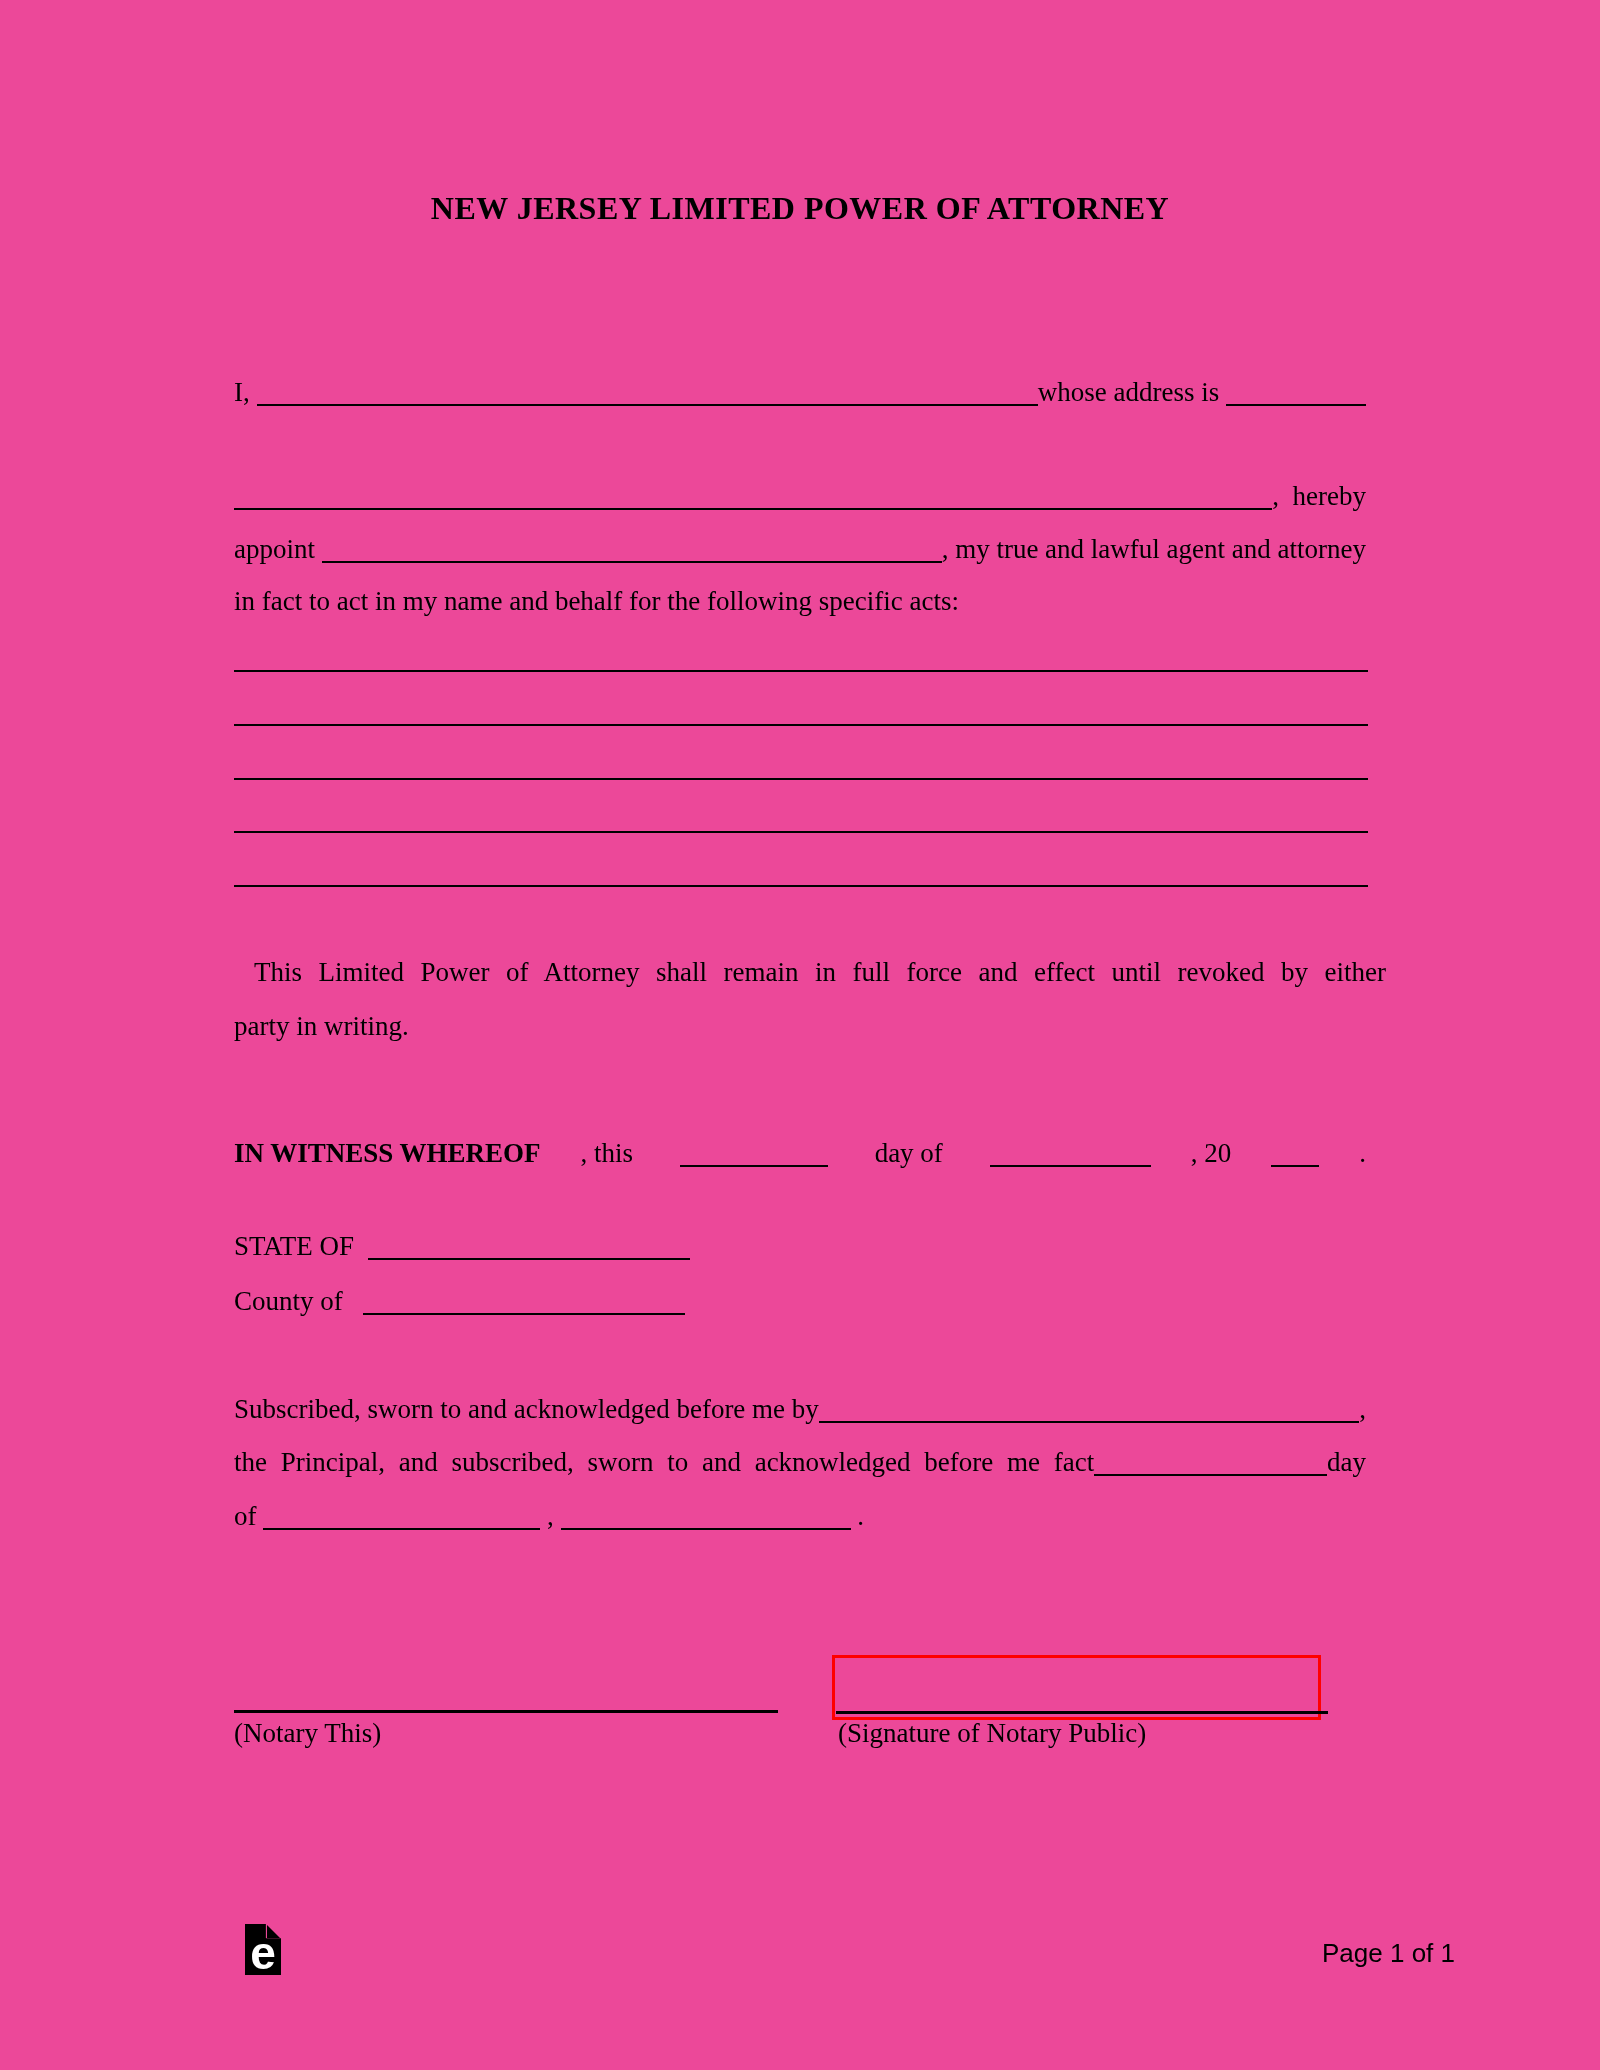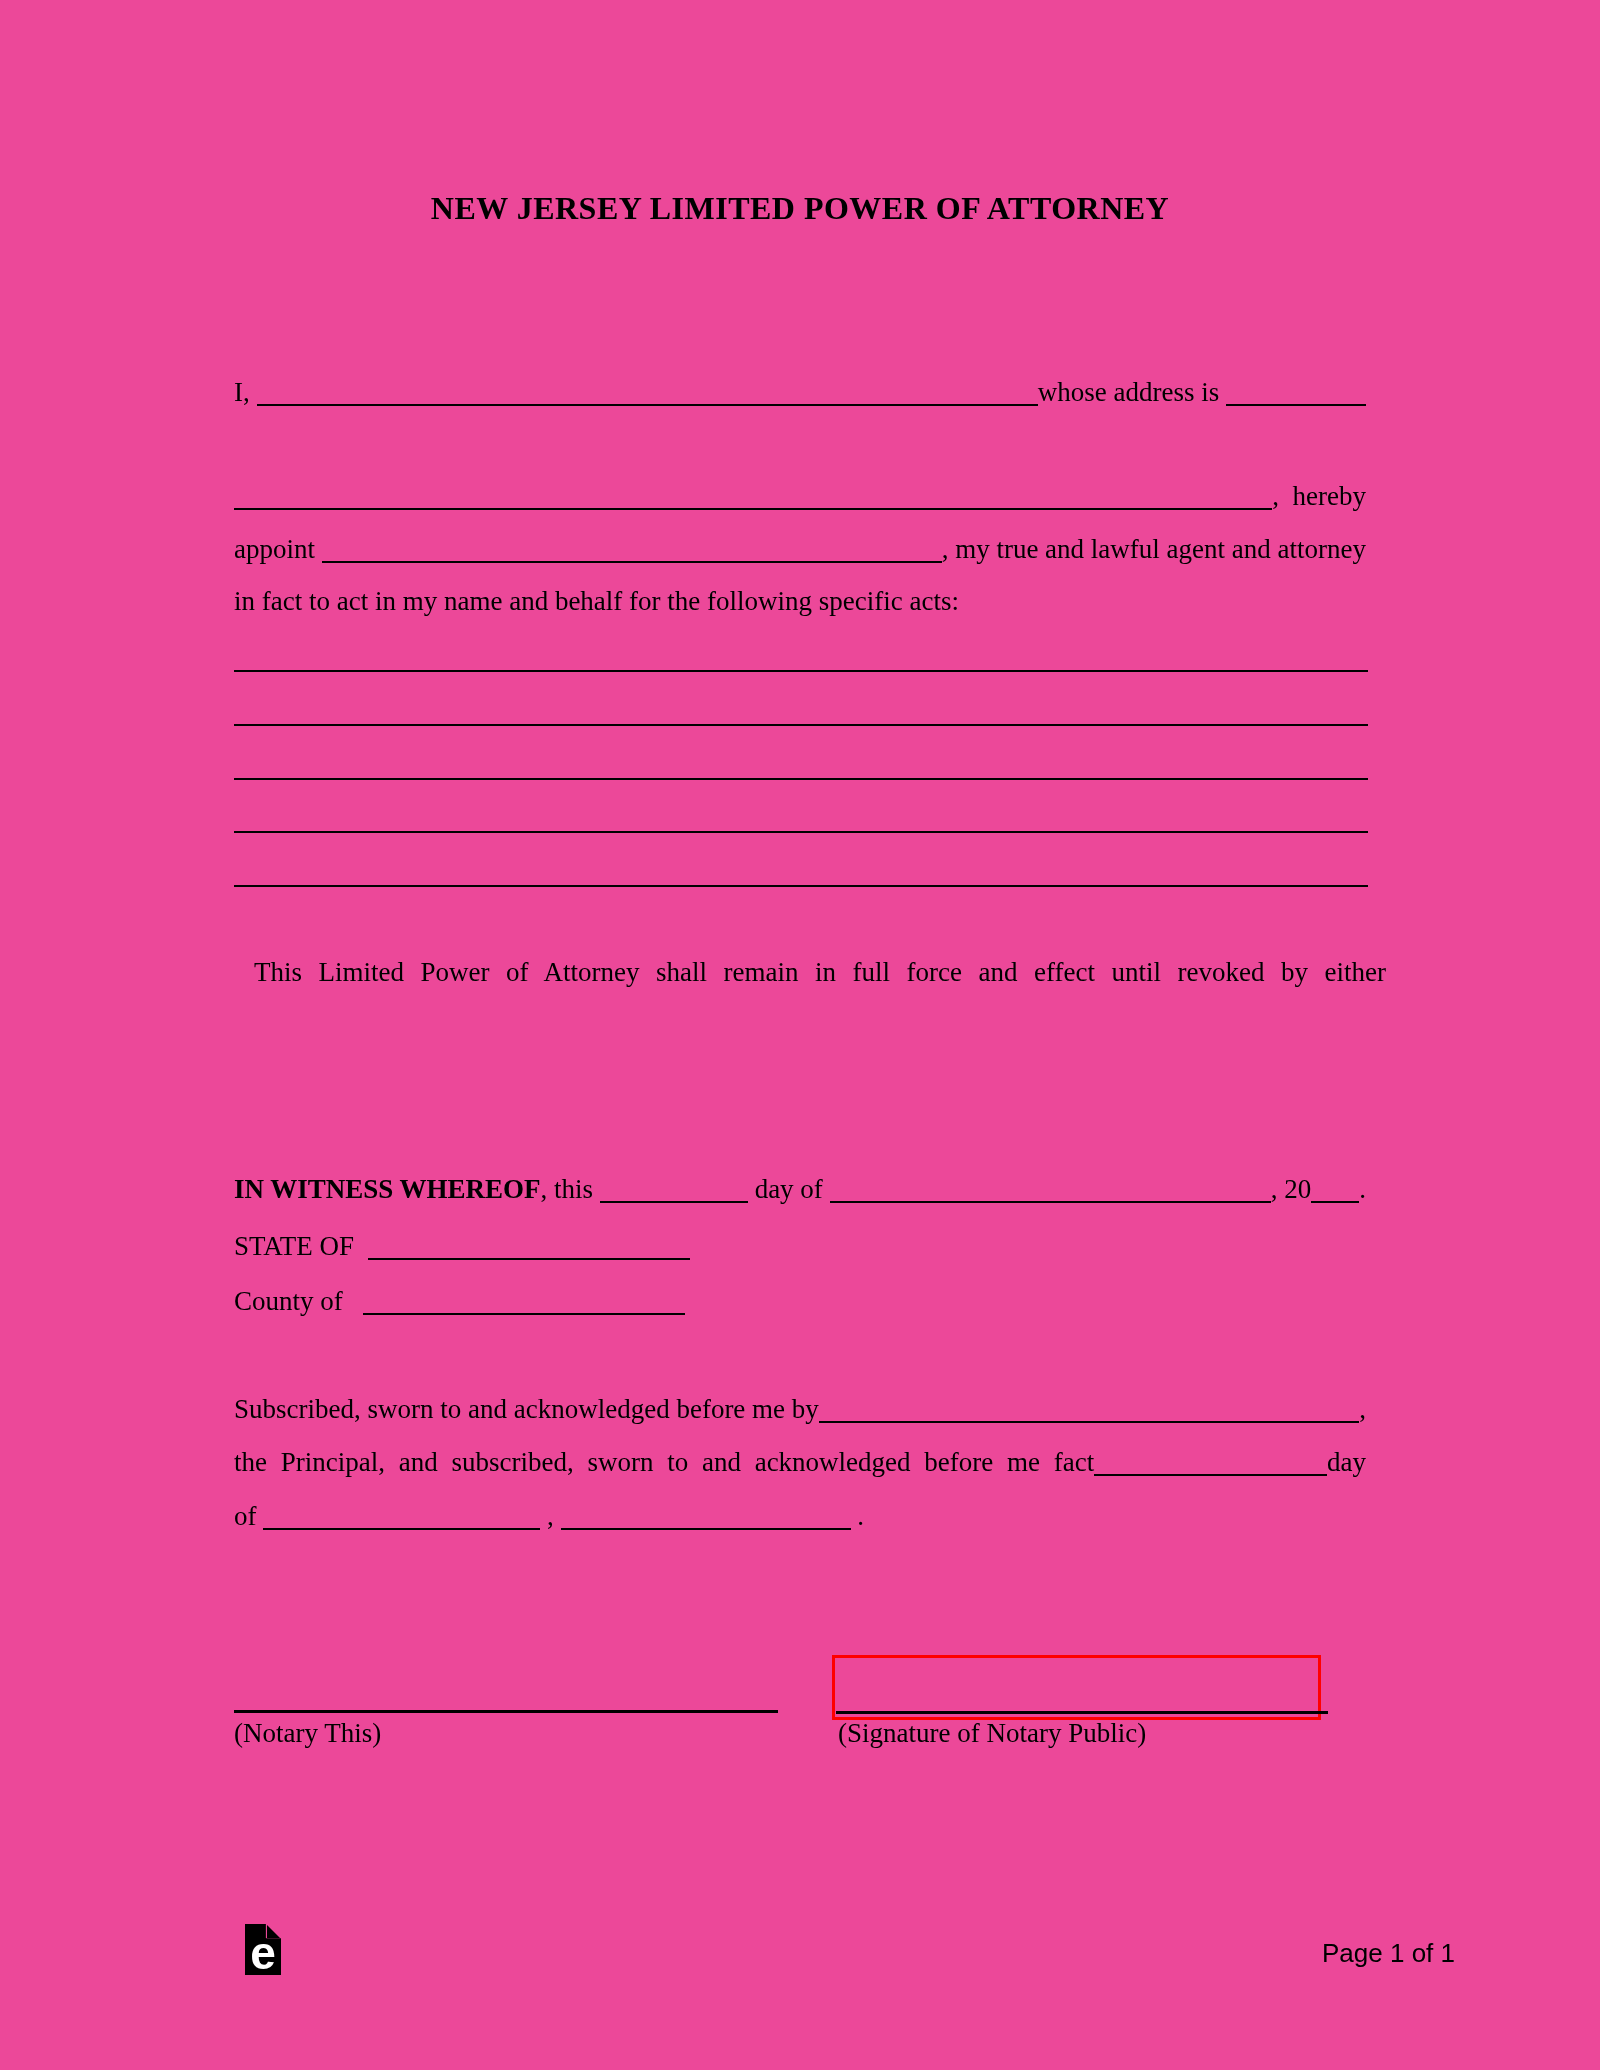--- a/index.html
+++ b/index.html
@@ -74,22 +74,23 @@
 
   <div class="line" style="top:584px;">in fact to act in my name and behalf for the following specific acts:</div>
 
   <div class="rule" style="top:670px;"></div>
   <div class="rule" style="top:724px;"></div>
   <div class="rule" style="top:778px;"></div>
   <div class="rule" style="top:831px;"></div>
   <div class="rule" style="top:885px;"></div>
 
   <div class="line jlast" style="top:955px;">This Limited Power of Attorney shall remain in full force and effect until revoked by either</div>
+  <div class="line" style="top:1009px;">party in writing.</div>
 
-  <div class="line flexline" style="top:1172px;">
+  <div class="line flexline" style="top:1136px;gap:40px;">
     <span class="txt bold">IN WITNESS WHEREOF</span>
     <span class="txt">, this </span>
     <span class="blank" style="width:148px;"></span>
     <span class="txt"> day of </span>
     <span class="blank grow"></span>
     <span class="txt">, 20</span>
     <span class="blank" style="width:48px;"></span>
     <span class="txt">.</span>
   </div>
 

